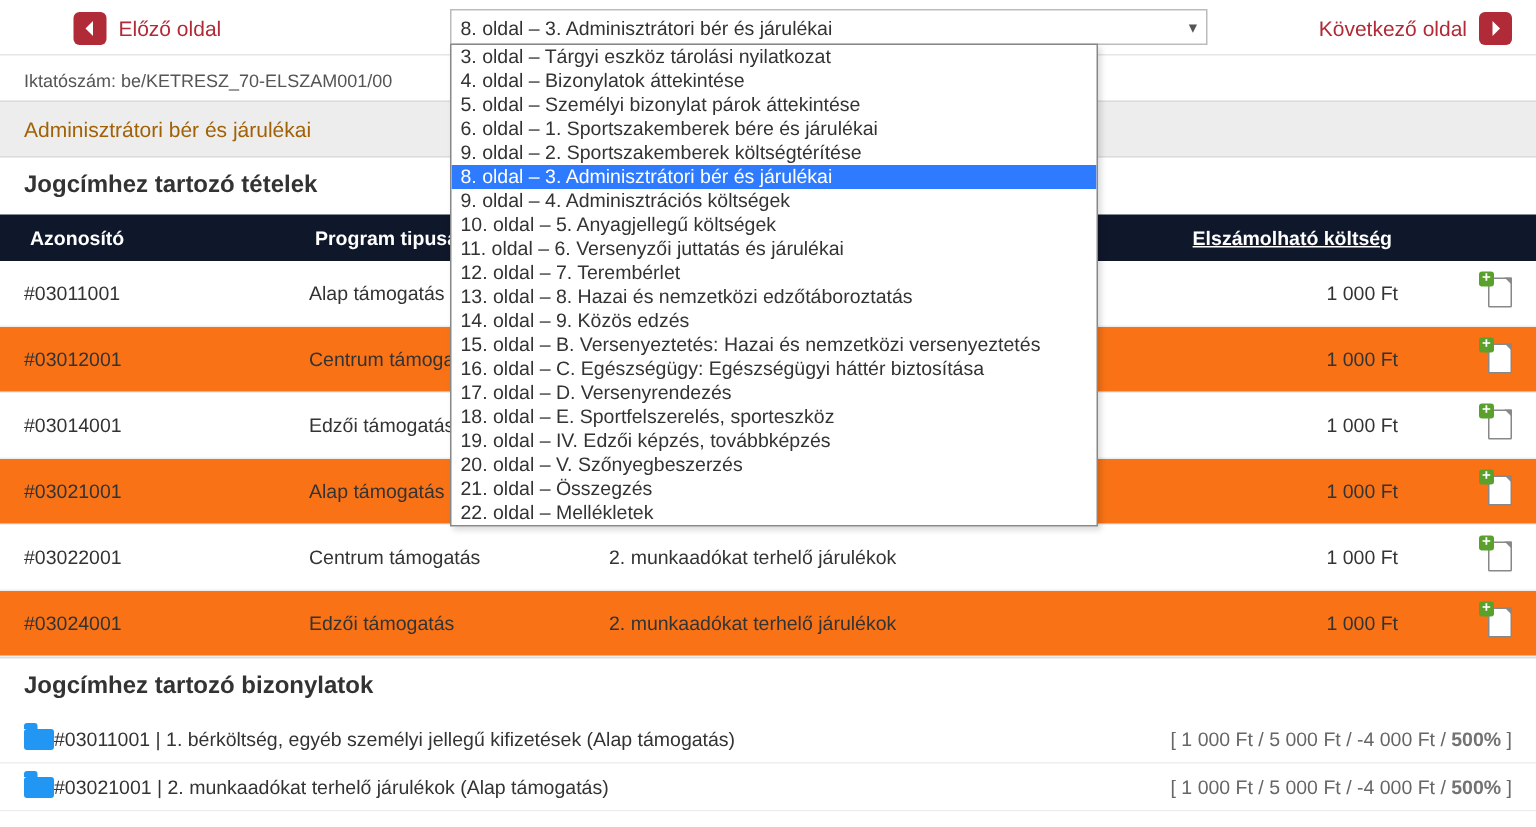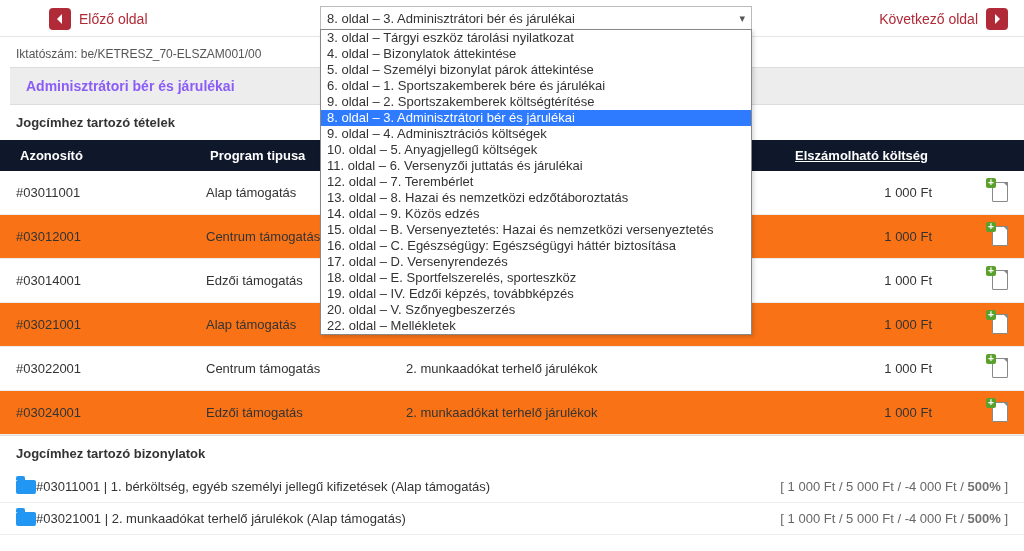--- a/index.html
+++ b/index.html
@@ -3,32 +3,32 @@
 <meta charset="utf-8">
 <style>
   html,body{margin:0;padding:0;font-family:Arial,Helvetica,sans-serif;font-size:13px;color:#333;background:#fff;}
   .wrap{width:1024px;margin:0 auto;background:#fff;position:relative;}
   
   .pager{display:flex;align-items:center;justify-content:space-between;padding:8px 16px 6px;border-bottom:1px solid #e6e6e6;position:relative;}
   .pager .side{display:flex;align-items:center;gap:8px;color:#b02a37;font-size:14px;margin-left:33px;}
   .pager .side span.txt{cursor:pointer;}
   .sq{width:22px;height:22px;border-radius:4px;background:#b02a37;display:flex;align-items:center;justify-content:center;cursor:pointer;}
   .sq svg{fill:#fff;display:block;}
-  .select-wrap{position:absolute;left:300px;top:6px;width:432px;margin-left:20px;}
+  .select-wrap{position:absolute;left:300px;top:6px;width:505px;}
   .select-input{border:1px solid #bbb;height:22px;display:flex;align-items:center;padding:0 6px;font-size:13px;background:#fff;justify-content:space-between;cursor:pointer;}
   .select-input .arrow{font-size:11px;color:#555;}
   .dropdown{position:absolute;top:23px;left:0;width:430px;border:1px solid #888;background:#fff;z-index:100;box-shadow:2px 2px 4px rgba(0,0,0,.15);}
   .dropdown .opts{max-height:320px;overflow-y:auto;}
   .dropdown .opt{padding:0 6px;font-size:13px;line-height:16px;white-space:nowrap;cursor:pointer;}
   .dropdown .opt.sel{background:#2f7bff;color:#fff;}
   
   .meta{padding:10px 16px 6px;font-size:12px;color:#555;}
   
-  .section-title{background:#ededed;border-top:1px solid #dcdcdc;border-bottom:1px solid #dcdcdc;padding:10px 16px;font-weight:bold;font-size:14px;color:#8b5cf6;margin-left:10px;}
-  .section-sub{padding:10px 16px;font-weight:bold;font-size:13px;color:#333;}
+  .section-title{background:#ededed;border-top:1px solid #dcdcdc;border-bottom:1px solid #dcdcdc;padding:10px 16px;font-weight:normal;font-size:14px;color:#a16207;}
+  .section-sub{padding:10px 16px;font-weight:bold;font-size:16px;color:#333;}
   
   table.grid{width:100%;border-collapse:collapse;}
   table.grid th{background:#0f172a;color:#fff;text-align:left;font-weight:bold;font-size:13px;padding:8px 20px;}
   table.grid th.right{text-align:right;text-decoration:underline;}
   table.grid td{padding:10px 16px;border-bottom:1px solid #eee;font-size:13px;}
   table.grid tr.alt{background:#f97316;}
   table.grid td.right{text-align:right;}
   table.grid td.iconcell{width:28px;text-align:right;}
   .addicon{width:18px;height:20px;display:inline-block;position:relative;cursor:pointer;}
   .addicon .page{width:14px;height:18px;border:1px solid #888;background:#fff;border-radius:1px;position:absolute;right:0;top:1px;}
@@ -74,20 +74,21 @@
             <div class="opt">11. oldal – 6. Versenyzői juttatás és járulékai</div>
             <div class="opt">12. oldal – 7. Terembérlet</div>
             <div class="opt">13. oldal – 8. Hazai és nemzetközi edzőtáboroztatás</div>
             <div class="opt">14. oldal – 9. Közös edzés</div>
             <div class="opt">15. oldal – B. Versenyeztetés: Hazai és nemzetközi versenyeztetés</div>
             <div class="opt">16. oldal – C. Egészségügy: Egészségügyi háttér biztosítása</div>
             <div class="opt">17. oldal – D. Versenyrendezés</div>
             <div class="opt">18. oldal – E. Sportfelszerelés, sporteszköz</div>
             <div class="opt">19. oldal – IV. Edzői képzés, továbbképzés</div>
             <div class="opt">20. oldal – V. Szőnyegbeszerzés</div>
+            <div class="opt">21. oldal – Összegzés</div>
             <div class="opt">22. oldal – Mellékletek</div>
           </div>
       </div>
     </div>
 
     <div class="side">
       <span class="txt">Következő oldal</span>
       <span class="sq">
         <svg width="10" height="12" viewBox="0 0 10 12">
             <path d="M3 1 L8 6 L3 11 Z"></path>

